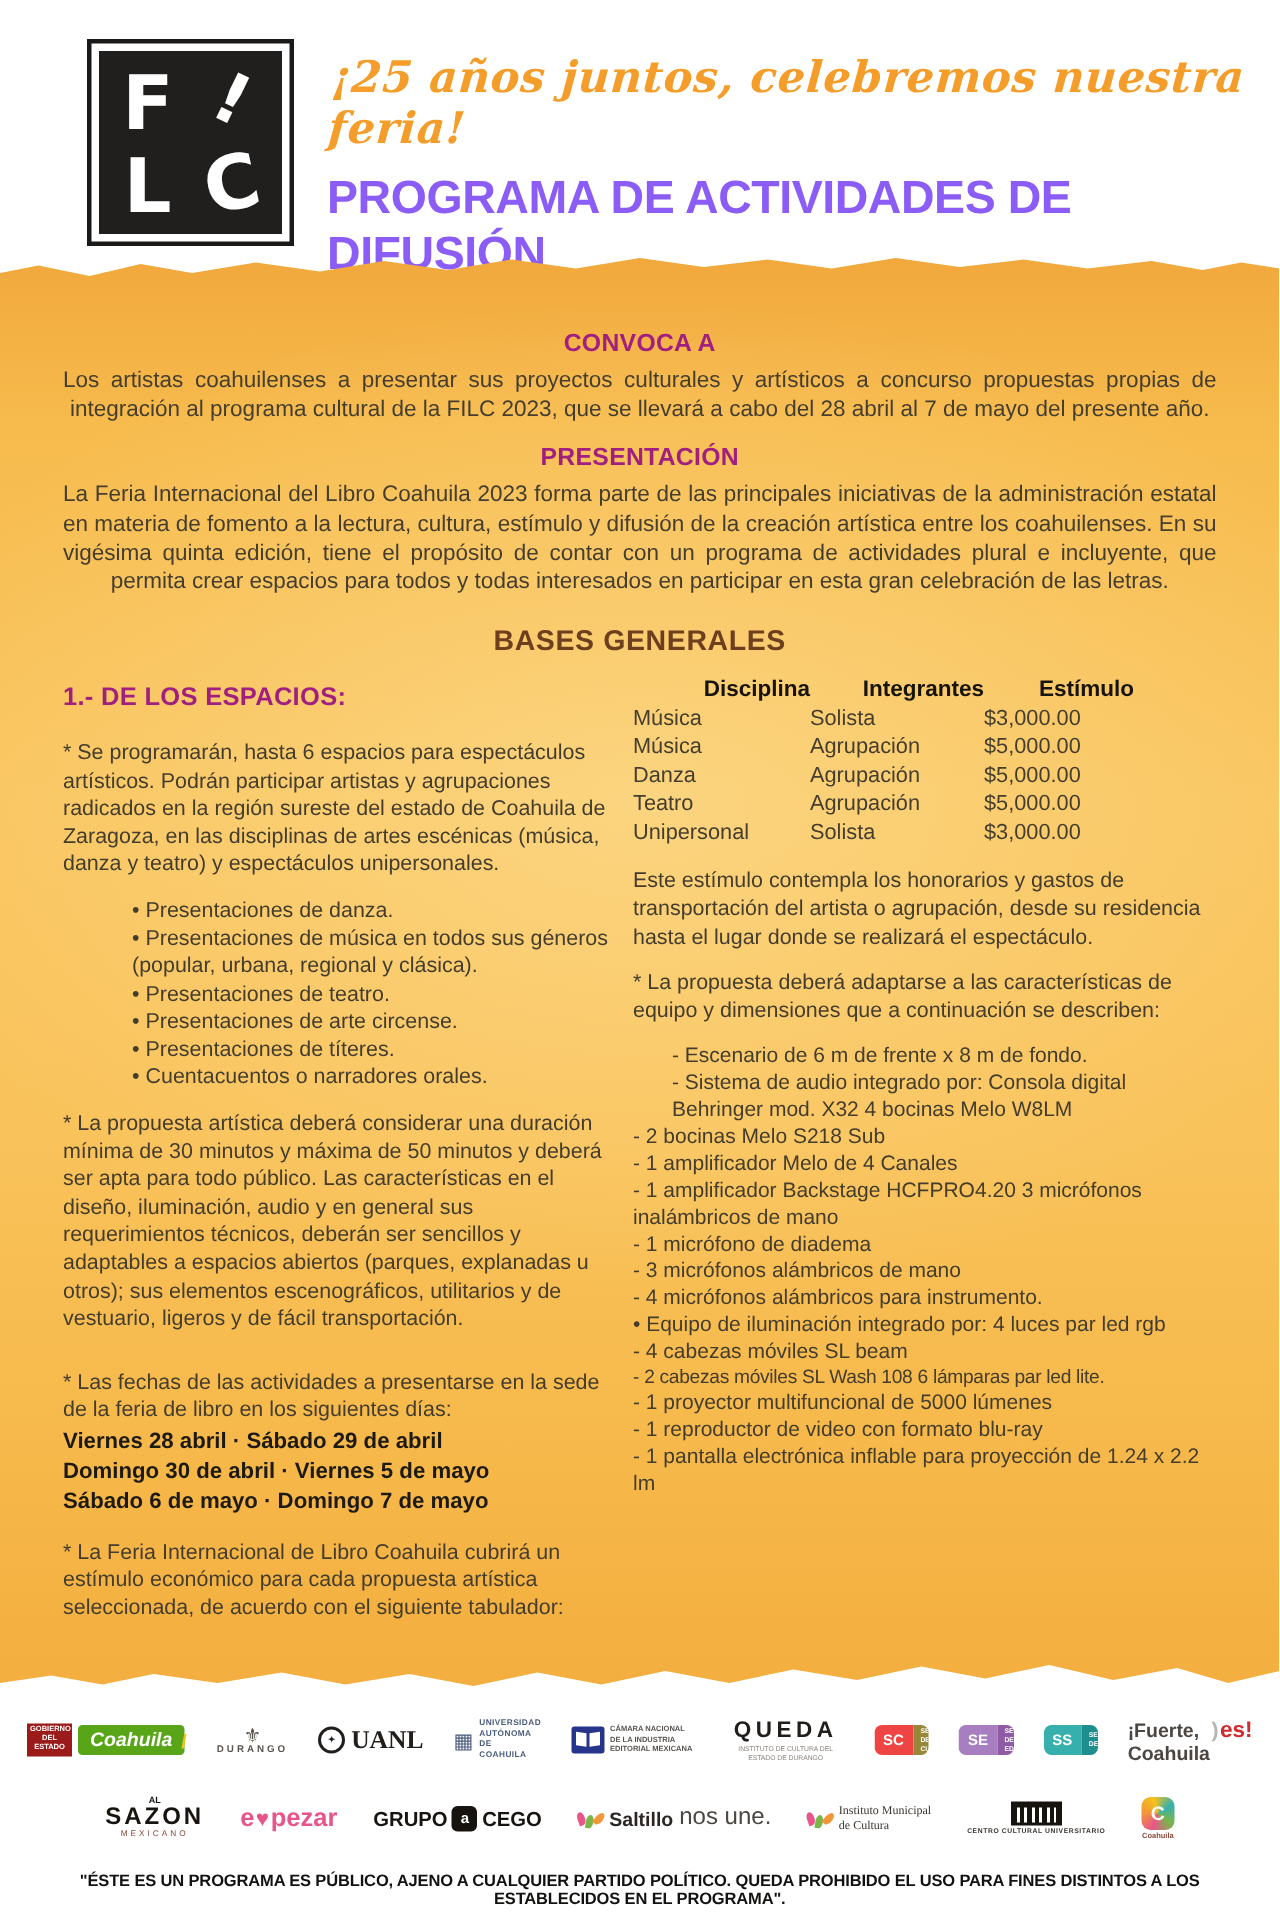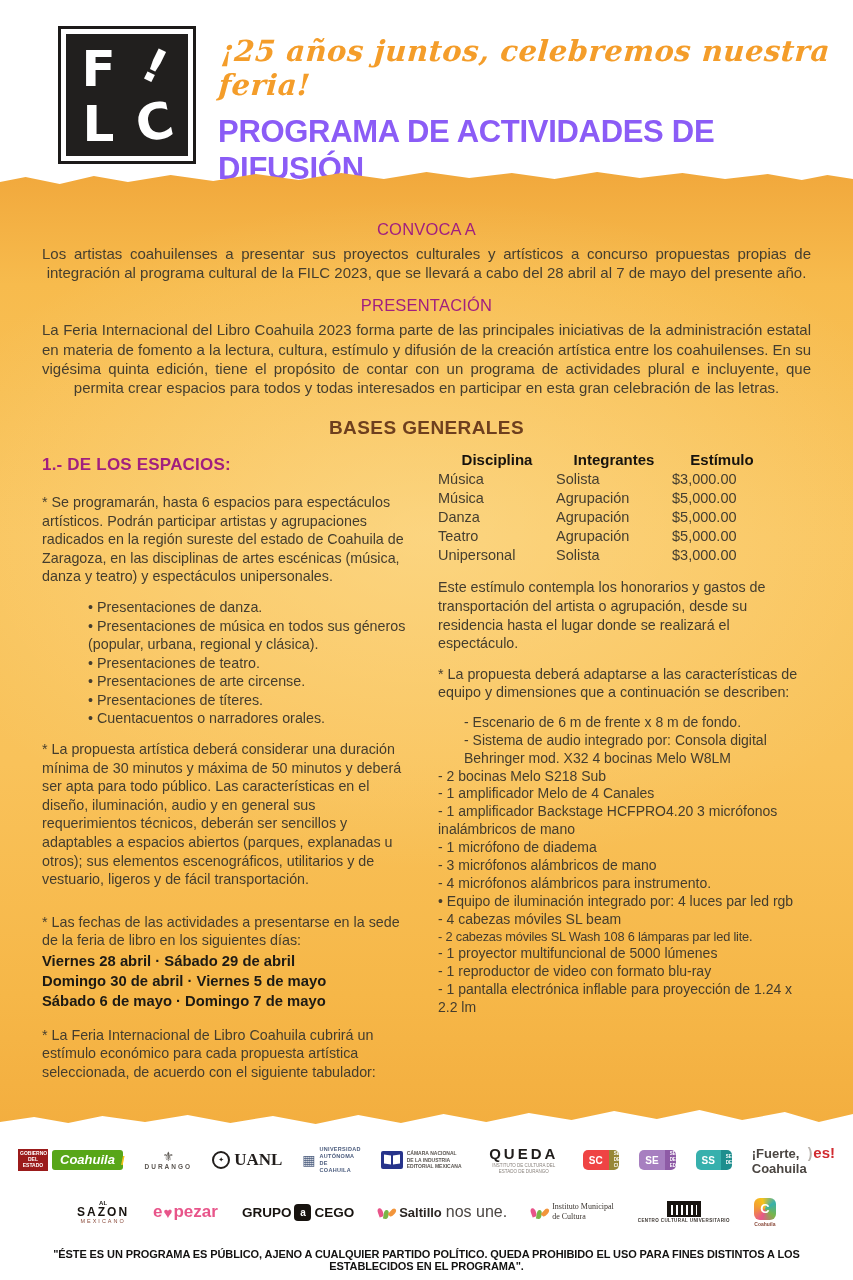--- a/index.html
+++ b/index.html
@@ -49,41 +49,41 @@
       62% calc(100% - 15px), 57% calc(100% - 6px), 52% calc(100% - 14px), 47% calc(100% - 5px),
       42% calc(100% - 13px), 37% calc(100% - 4px), 32% calc(100% - 12px), 27% calc(100% - 5px),
       22% calc(100% - 13px), 17% calc(100% - 6px), 12% calc(100% - 12px), 8% calc(100% - 5px),
       4% calc(100% - 11px), 0% calc(100% - 6px)
     );
   }
   .banner {
     max-width:712px; margin:4px auto 16px; text-align:center;
     font-weight:bold; font-size:17px; line-height:1.3; color:#47230f;
   }
-  .sec-heading { text-align:center; font-weight:400; font-size:16.5px; color:#a11f7f; letter-spacing:0.2px; margin:14px 0 5px; }
+  .sec-heading { text-align:center; font-weight:700; font-size:16.5px; color:#a11f7f; letter-spacing:0.2px; margin:14px 0 5px; }
   .sec-body {
     font-size:15px; line-height:1.28; color:#453e2f;
     text-align:justify; text-align-last:center; margin:0 auto; max-width:772px;
   }
   .bases-heading { text-align:center; font-weight:800; font-size:19px; color:#6e3f1e; letter-spacing:0.4px; margin:20px 0 12px; }
 
-  .columns { display:flex; gap:28px; margin-top:4px; }
+  .columns { display:flex; gap:12px; margin-top:4px; }
   .col-left { flex:0 0 368px; }
   .col-right { flex:1; }
 
   .sub-heading { font-weight:800; font-size:17px; color:#a11f7f; margin:4px 0 18px; letter-spacing:0.2px; }
   .para { font-size:14.3px; line-height:1.3; color:#443d2e; margin-bottom:12px; }
   .bullet-list { list-style:none; margin:0 0 12px 0; padding-left:46px; }
   .bullet-list li { font-size:14.3px; line-height:1.3; color:#443d2e; }
   .bullet-list li::before { content:"• "; }
   .dates-block { margin-bottom:14px;margin-top:24px; }
   .date-line { font-size:14.8px; font-weight:bold; color:#1d1a14; line-height:1.35; }
 
   table.stim { border-collapse:collapse; margin-bottom:14px; }
-  table.stim th { text-align:center; font-size:15px; font-weight:800; color:#17130e; padding:0 0 2px 0; }
+  table.stim th { text-align:right; font-size:15px; font-weight:800; color:#17130e; padding:0 0 2px 0; }
   table.stim td { font-size:14.5px; color:#453e2f; padding:0; line-height:1.3; }
   table.stim th:nth-child(1), table.stim td:nth-child(1) { width:118px; }
   table.stim th:nth-child(2), table.stim td:nth-child(2) { width:116px; }
   table.stim th:nth-child(3), table.stim td:nth-child(3) { width:100px; }
 
   .equip-line { font-size:14px; line-height:1.28; color:#443d2e; }
   .equip-line.ind { padding-left:26px; }
   .equip-line.cond { font-size:12.8px; letter-spacing:-0.2px; }
 
   
@@ -129,21 +129,21 @@
   .badge.se .bl { background:#a77fc0; } .badge.se .br { background:#8e5ba6; }
   .badge.ss .bl { background:#37b0ad; } .badge.ss .br { background:#1e8e8e; }
 
   .fuerte { display:flex; align-items:baseline; gap:1px; }
   .fuerte .ft { font-weight:800; font-size:13px; color:#4b4642; }
   .fuerte .paren { color:#b9b3ad; font-size:14px; font-weight:bold; }
   .fuerte .es { font-weight:800; font-size:15px; color:#d12a2f; }
 
   .sazon { display:flex; flex-direction:column; align-items:center; color:#17130f; }
   .sazon .pre { font-size:6px; font-weight:bold; }
-  .sazon .big { font-weight:800; font-size:12px; letter-spacing:2px; line-height:1; }
+  .sazon .big { font-weight:800; font-size:16px; letter-spacing:2px; line-height:1; }
   .sazon .sub { font-size:5.5px; letter-spacing:2px; color:#8a4a3a; }
 
   .empezar { color:#e8558a; font-weight:800; font-size:17px; display:flex; align-items:center; }
   .heart-icon { color:#e8558a; font-size:15px; margin:0 1px; }
 
   .cego { display:flex; align-items:center; gap:3px; font-weight:800; font-size:13.5px; color:#17130f; }
   .cego .at-icon {
     width:17px; height:17px; background:#17130f; color:#fff; border-radius:4px;
     display:flex; align-items:center; justify-content:center; font-size:10px; font-weight:bold;
   }

